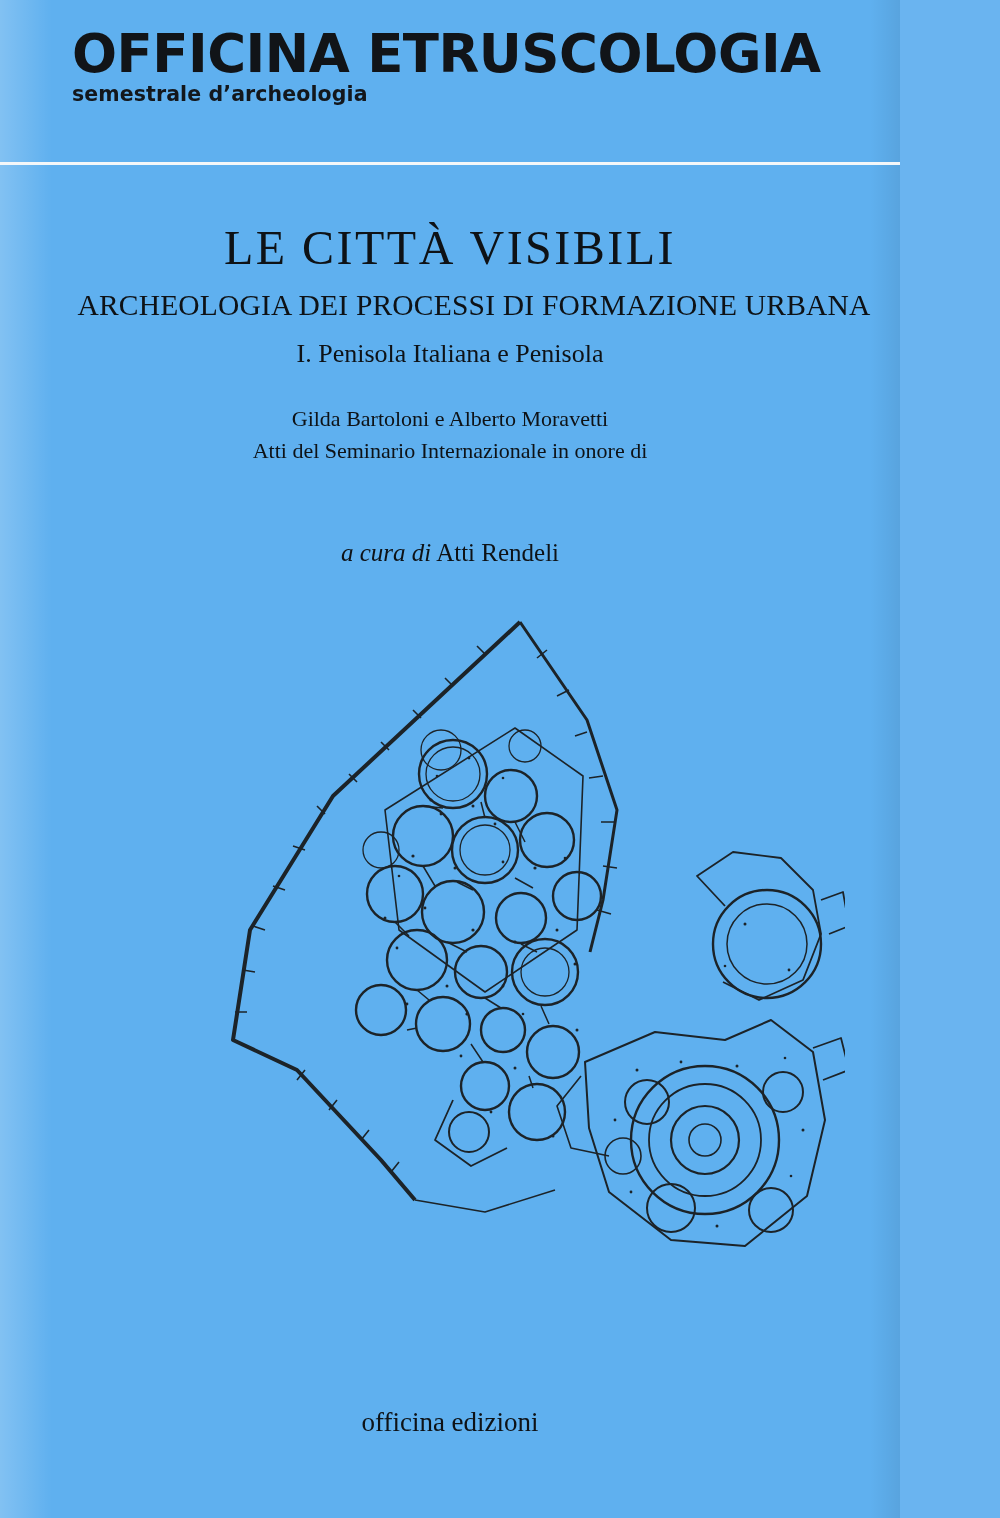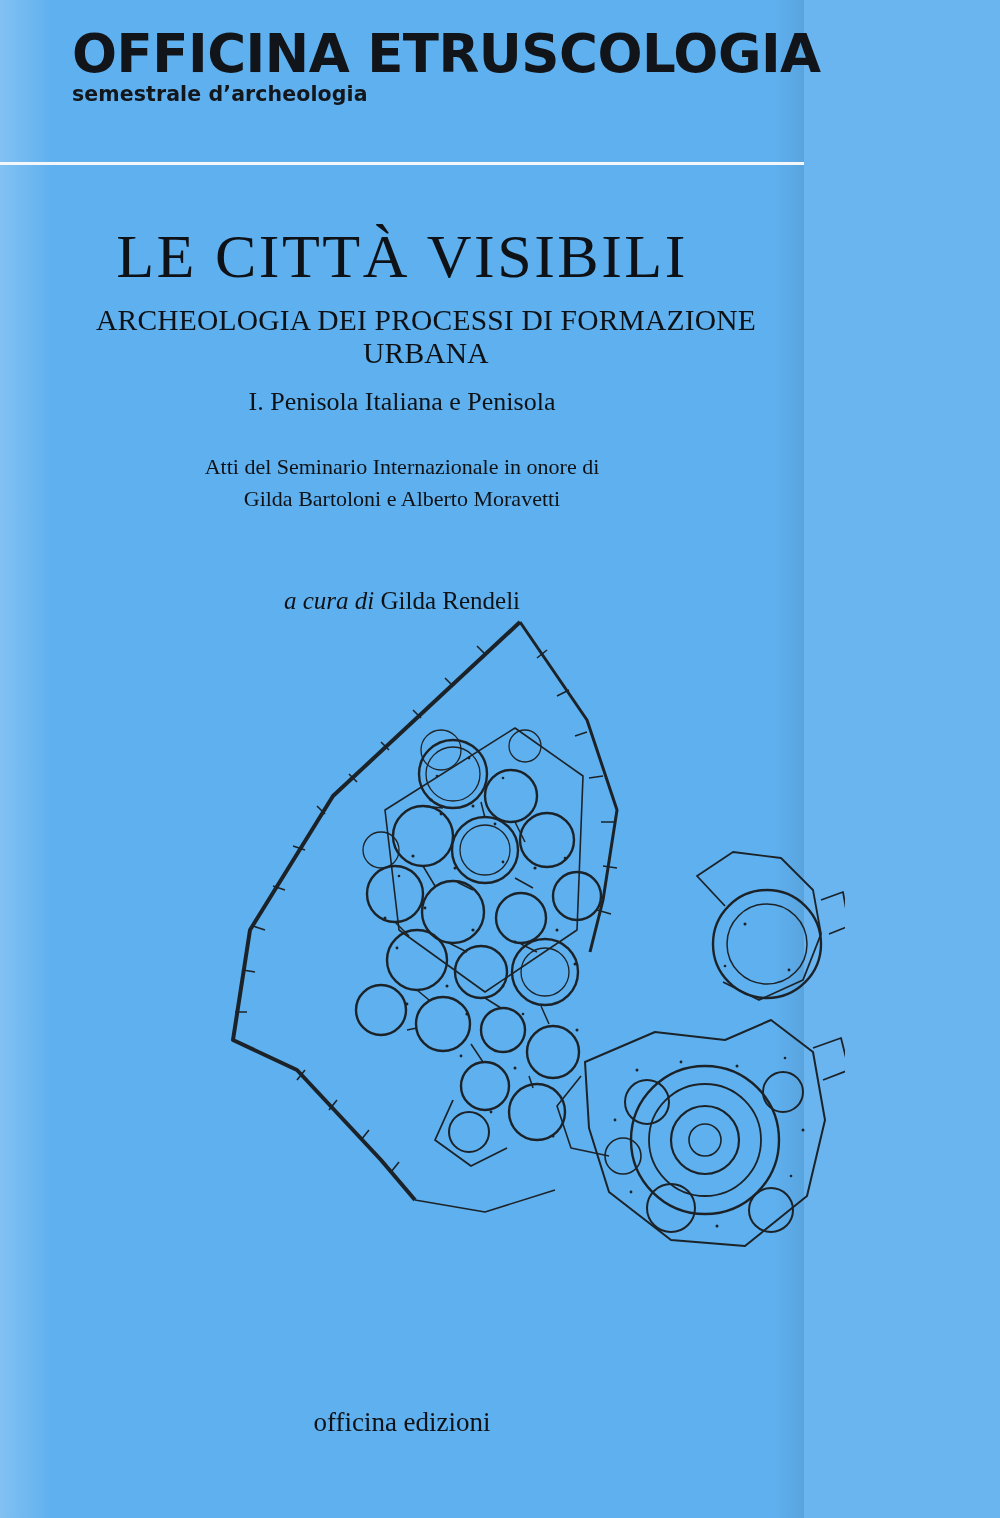--- a/index.html
+++ b/index.html
@@ -9,21 +9,21 @@
   }
   body {
     width: 1000px;
     height: 1518px;
     overflow: hidden;
     font-family: "Liberation Sans", sans-serif;
   }
 
   .cover {
     position: relative;
-    width: 804px;
+    width: 900px;
     height: 1518px;
     background:
       repeating-linear-gradient(
         to bottom,
         rgba(255,255,255,0.045) 0px,
         rgba(255,255,255,0.045) 1px,
         rgba(0,0,0,0.02) 1px,
         rgba(0,0,0,0.02) 3px
       ),
       linear-gradient(to right, #55a9ec 0%, #62b1ef 4%, #5fb0ef 50%, #5aace d 96%, #4fa4e8 100%),
@@ -84,21 +84,21 @@
   
   .title-block {
     position: absolute;
     left: 0; right: 0;
     top: 222px;
     text-align: center;
     color: #0e1216;
     font-family: "Liberation Serif", serif;
   }
   .main-title {
-    font-size: 62px;
+    font-size: 48px;
     letter-spacing: 2.5px;
     font-weight: 400;
     line-height: 1.1;
   }
   .sub-title {
     font-size: 29.5px;
     letter-spacing: 0.2px;
     margin-top: 14px;
     font-weight: 400;
     padding-left: 48px;
@@ -160,26 +160,26 @@
     <div class="journal-title">OFFICINA ETRUSCOLOGIA</div>
     <div class="journal-subtitle">semestrale d’archeologia</div>
   </div>
   <div class="rule"></div>
 
   <div class="title-block">
     <div class="main-title">LE CITTÀ VISIBILI</div>
     <div class="sub-title">ARCHEOLOGIA DEI PROCESSI DI FORMAZIONE URBANA</div>
     <div class="volume-line">I. Penisola Italiana e Penisola</div>
     <div class="proceedings">
+      <div>Gilda Bartoloni e Alberto Moravetti</div>
       <div>Atti del Seminario Internazionale in onore di</div>
-      <div>Gilda Bartoloni e Alberto Moravetti</div>
     </div>
     <div class="editor-line">
       <span class="cura">a cura di</span>
-      <span>Gilda Rendeli</span>
+      <span>Atti Rendeli</span>
     </div>
   </div>
 
   <div class="plan-wrap">
     <svg viewBox="0 0 660 700" xmlns="http://www.w3.org/2000/svg">
       <g stroke="#1c2328" fill="none" stroke-width="2.2" stroke-linejoin="round">
 
         <path d="M335 22 L148 196 L65 330 L48 440 L112 470 L196 560 L230 600" stroke-width="4"></path>
         <path d="M335 22 L402 120 L432 210 L418 300 L405 352" stroke-width="3"></path>
 

